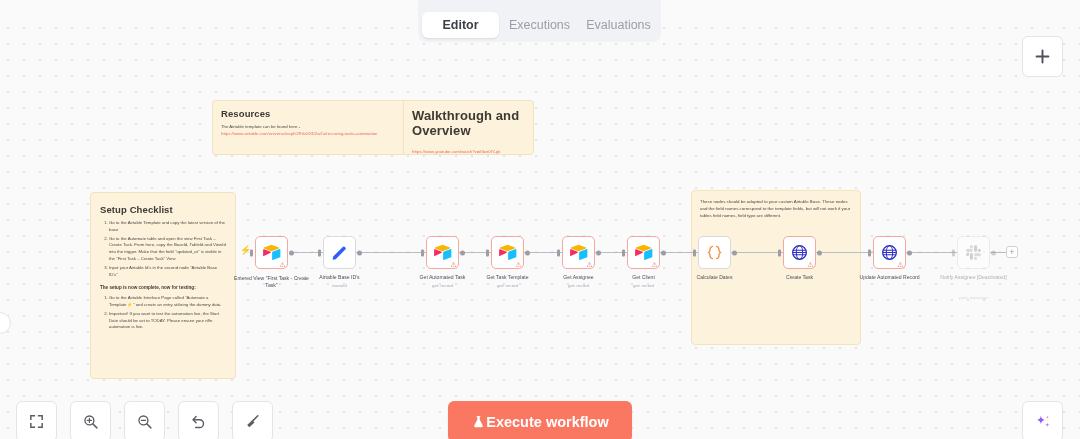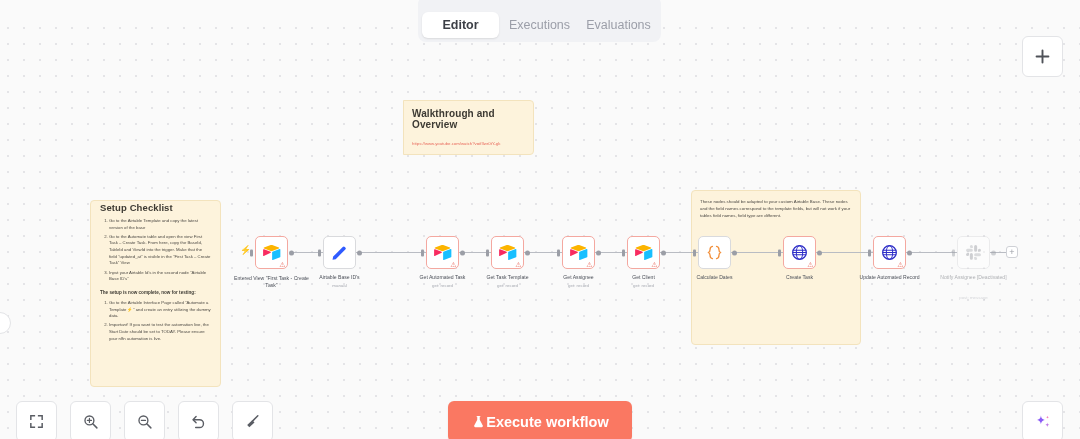--- a/index.html
+++ b/index.html
@@ -54,25 +54,25 @@
     margin-bottom: 5px; letter-spacing: .1px;
   }
   .sticky p, .sticky li {
     font-size: 4.3px; line-height: 1.55; color: #4b4843;
   }
   .sticky a { color: #e8685b; word-break: break-all; text-decoration: none; }
 
   
   #note-resources { left: 212px; top: 80px; width: 192px; height: 55px; padding: 7px 8px; border-right: none; border-radius: 4px 0 0 4px; }
   #note-walkthrough { left: 403px; top: 80px; width: 131px; height: 55px; padding: 7px 8px; border-radius: 0 4px 4px 0; }
-  #note-walkthrough h3 { font-size: 10px; }
+  #note-walkthrough h3 { font-size: 13px; }
   #note-walkthrough .url { margin-top: 11px; }
 
   
-  #note-checklist { left: 90px; top: 180px; width: 131px; height: 187px; padding: 1px 9px; }
+  #note-checklist { left: 90px; top: 172px; width: 146px; height: 187px; padding: 11px 9px; }
   #note-checklist ol { margin: 0 0 0 9px; }
   #note-checklist li { margin-bottom: 2.5px; }
   #note-checklist .sub { font-weight: 700; font-size: 4.6px; color: #3d3a33; margin: 7px 0 5px; }
 
   
   #note-group {
     left: 691px; top: 170px; width: 170px; height: 155px;
     padding: 7px 8px;
     background: #fdf3dc; border: 1px solid #f3e3bd;
   }
@@ -199,20 +199,25 @@
 <body>
 
 <div id="canvas">
 
   <div class="tabbar">
     <div class="tab active">Editor</div>
     <div class="tab">Executions</div>
     <div class="tab">Evaluations</div>
   </div>
 
+  <div class="sticky" id="note-resources">
+    <h3>Resources</h3>
+    <p>The Airtable template can be found here -</p>
+    <p><a>https://www.airtable.com/universe/expD2Rrb2iXD2w2u/recurring-tasks-automation</a></p>
+  </div>
 
   <div class="sticky" id="note-walkthrough">
     <h3>Walkthrough and Overview</h3>
     <p class="url"><a>https://www.youtube.com/watch?v=if3wr0tY-gk</a></p>
   </div>
 
   <div class="sticky" id="note-checklist">
     <h3>Setup Checklist</h3>
     <ol>
       <li>Go to the Airtable Template and copy the latest version of the base</li>

